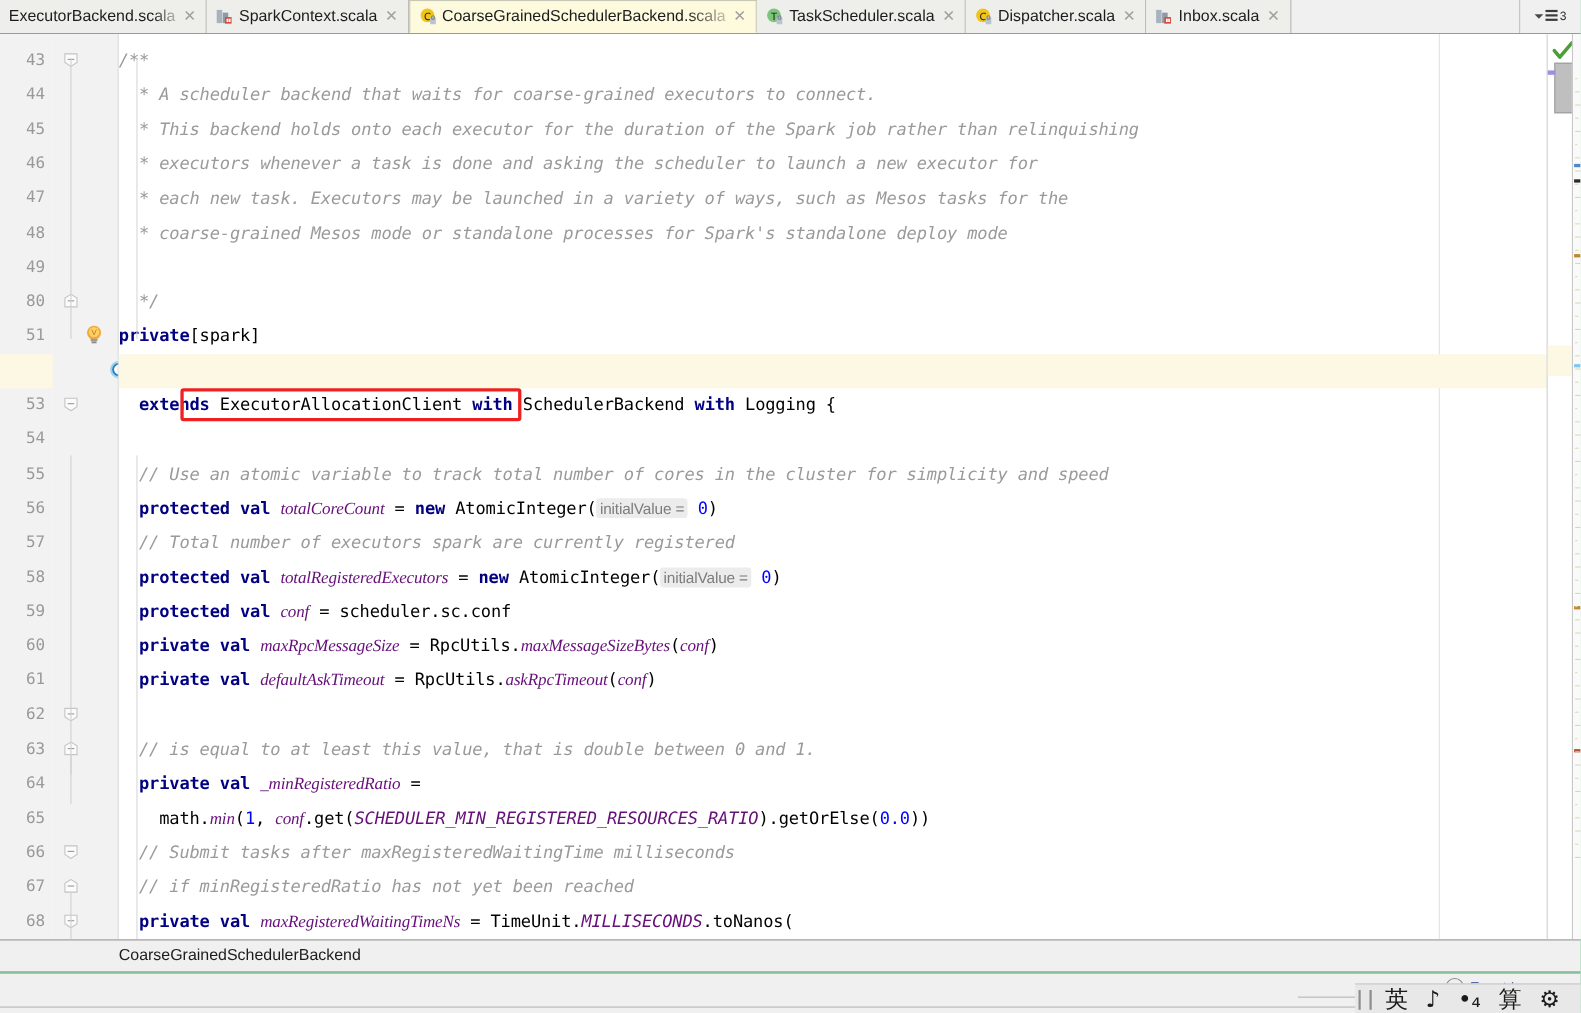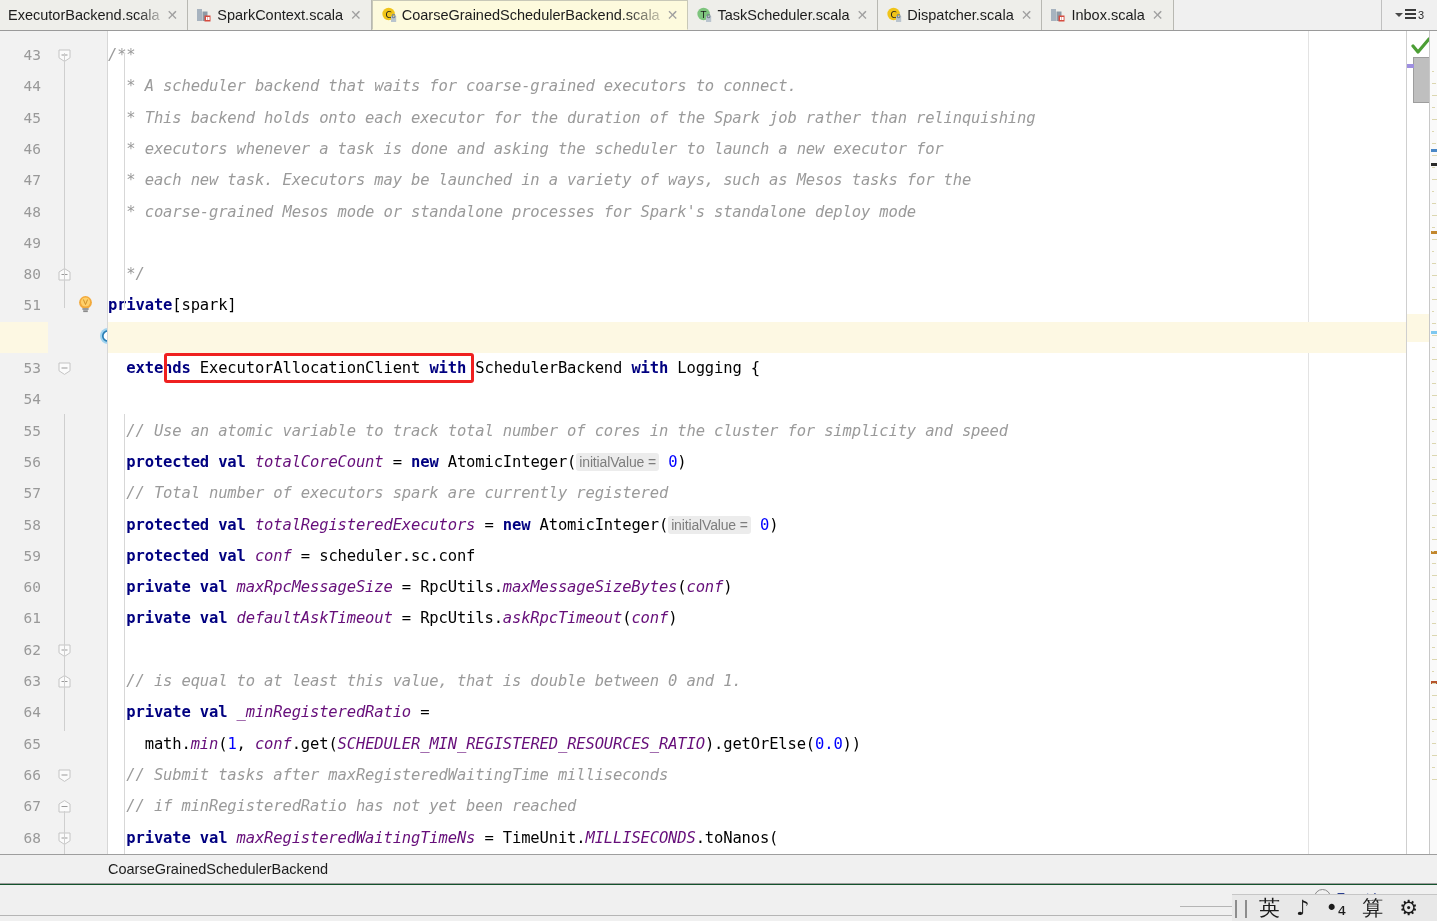--- a/index.html
+++ b/index.html
@@ -5,21 +5,21 @@
   html, body {
     margin: 0; padding: 0;
     width: 1437px; height: 921px;
     overflow: hidden;
     background: #f0f0f0;
     font-family: "Liberation Sans", sans-serif;
   }
   #app {
     position: relative;
     width: 1437px; height: 921px;
-    background: #14532d;
+    background: #22c55e;
   }
 
   
   #tabbar {
     position: absolute; left: 0; top: 0;
     width: 1437px; height: 31px;
     background: #f0f0f0;
     display: flex; align-items: stretch;
     border-bottom: 1px solid #9a9a9a;
     box-sizing: border-box;
@@ -151,21 +151,21 @@
     font-family: "DejaVu Sans Mono", monospace;
     font-size: 15.5px;
     white-space: pre;
     color: #000000;
     letter-spacing: -0.15px;
   }
 
   
   .kw  { color: #000080; font-weight: bold; }
   .cm  { color: #9a9a9a; font-style: italic; }
-  .fld { color: #660e7a; font-style: italic; }
+  .fld { color: #660e7a; font-style: italic; font-family: Liberation Serif, serif; }
   .cfld{ color: #660e7a; font-style: italic; }
   .num { color: #0000ff; }
   .plain { color: #000000; }
   .hint {
     color: #7d7d7d;
     background: #ececec;
     border-radius: 3px;
     padding: 1px 3px;
     font-family: "Liberation Sans", sans-serif;
     font-size: 14px;

